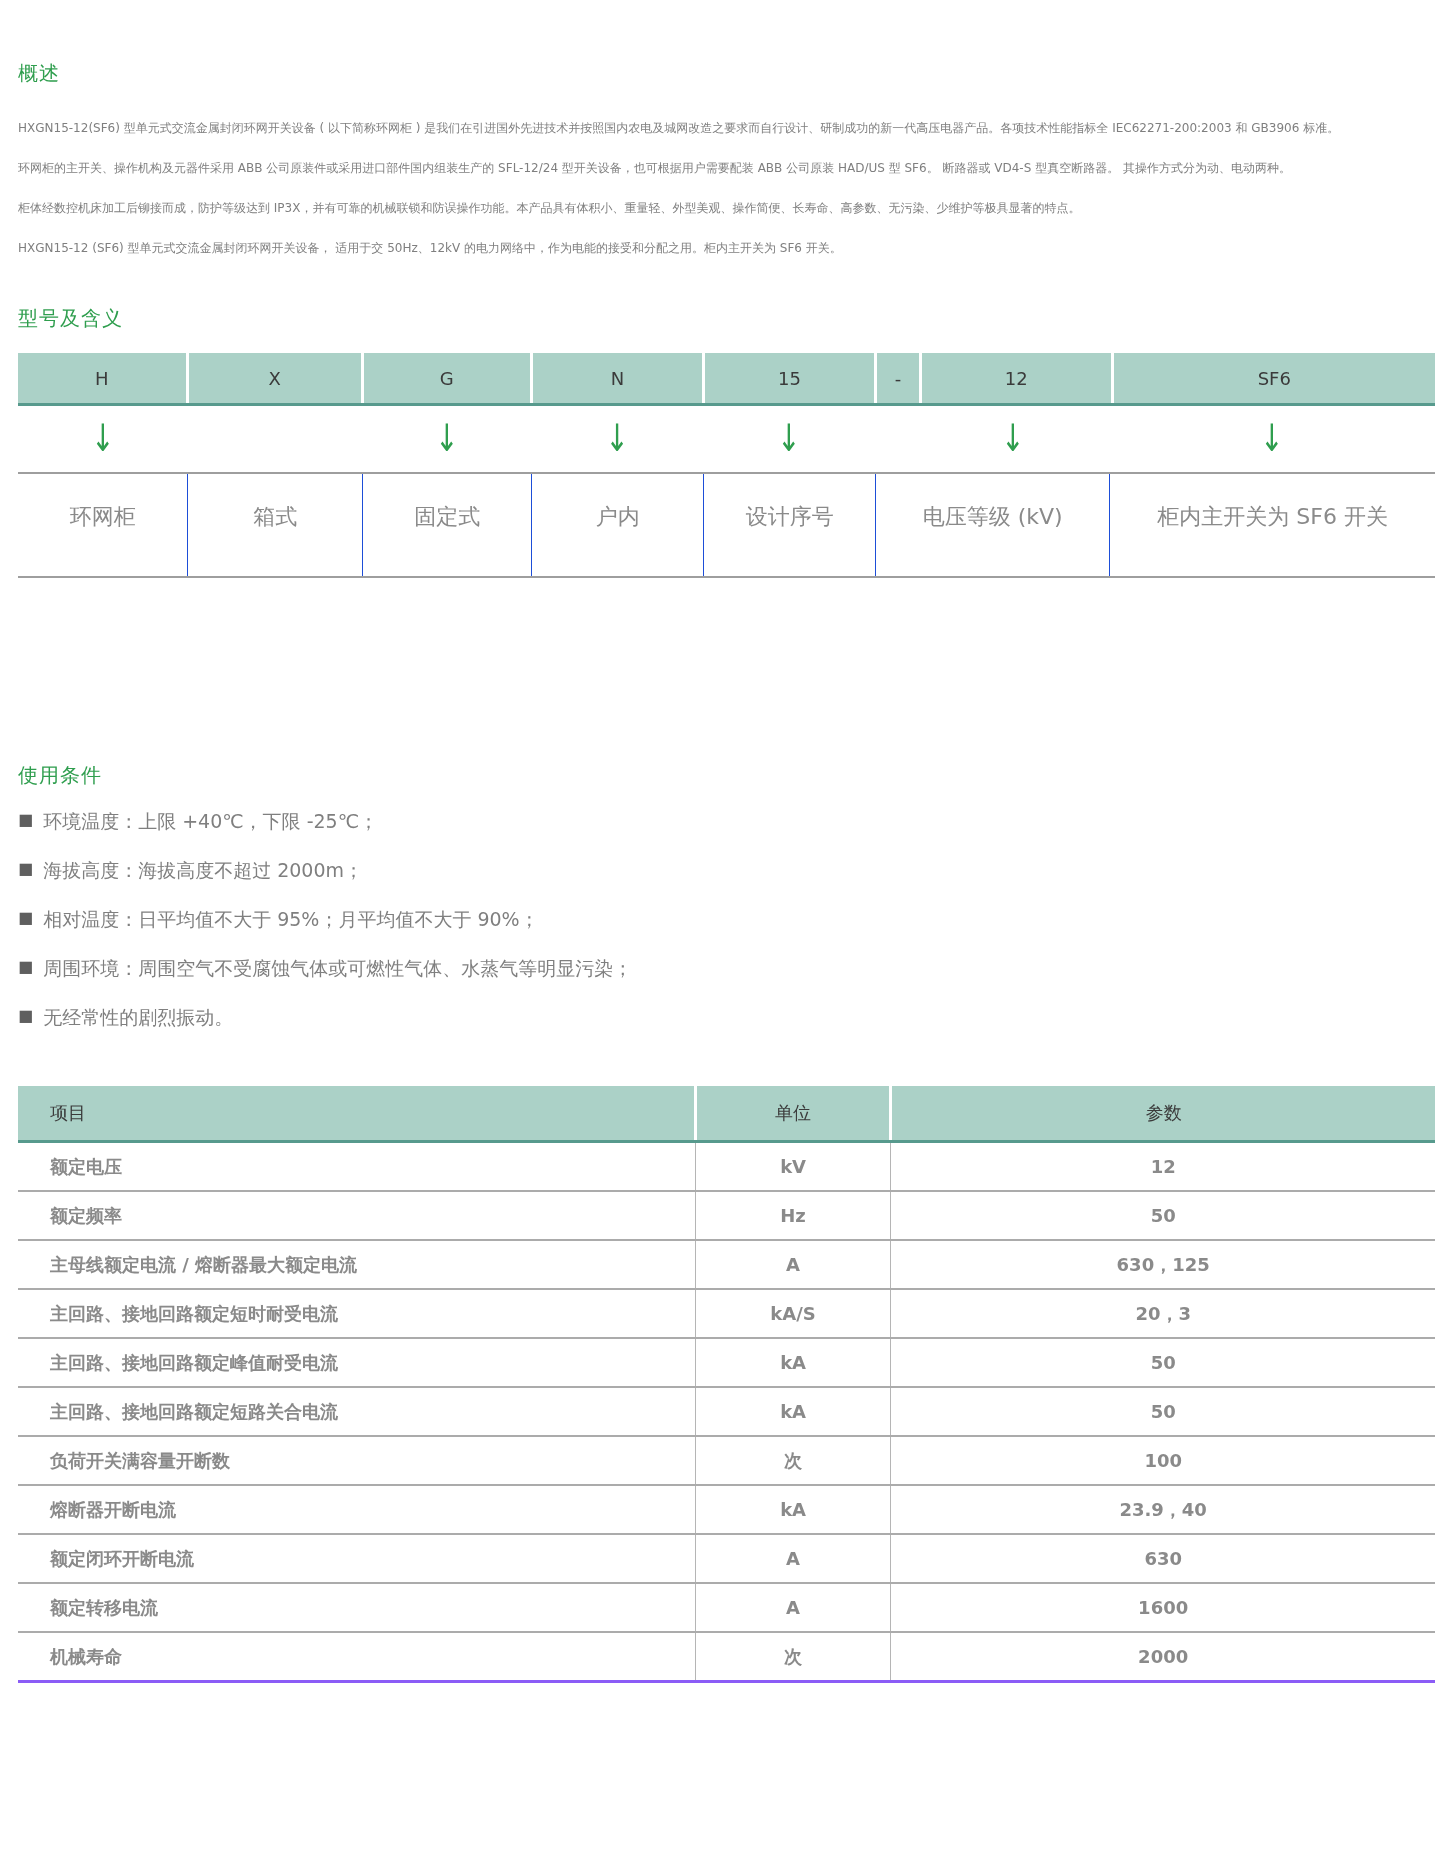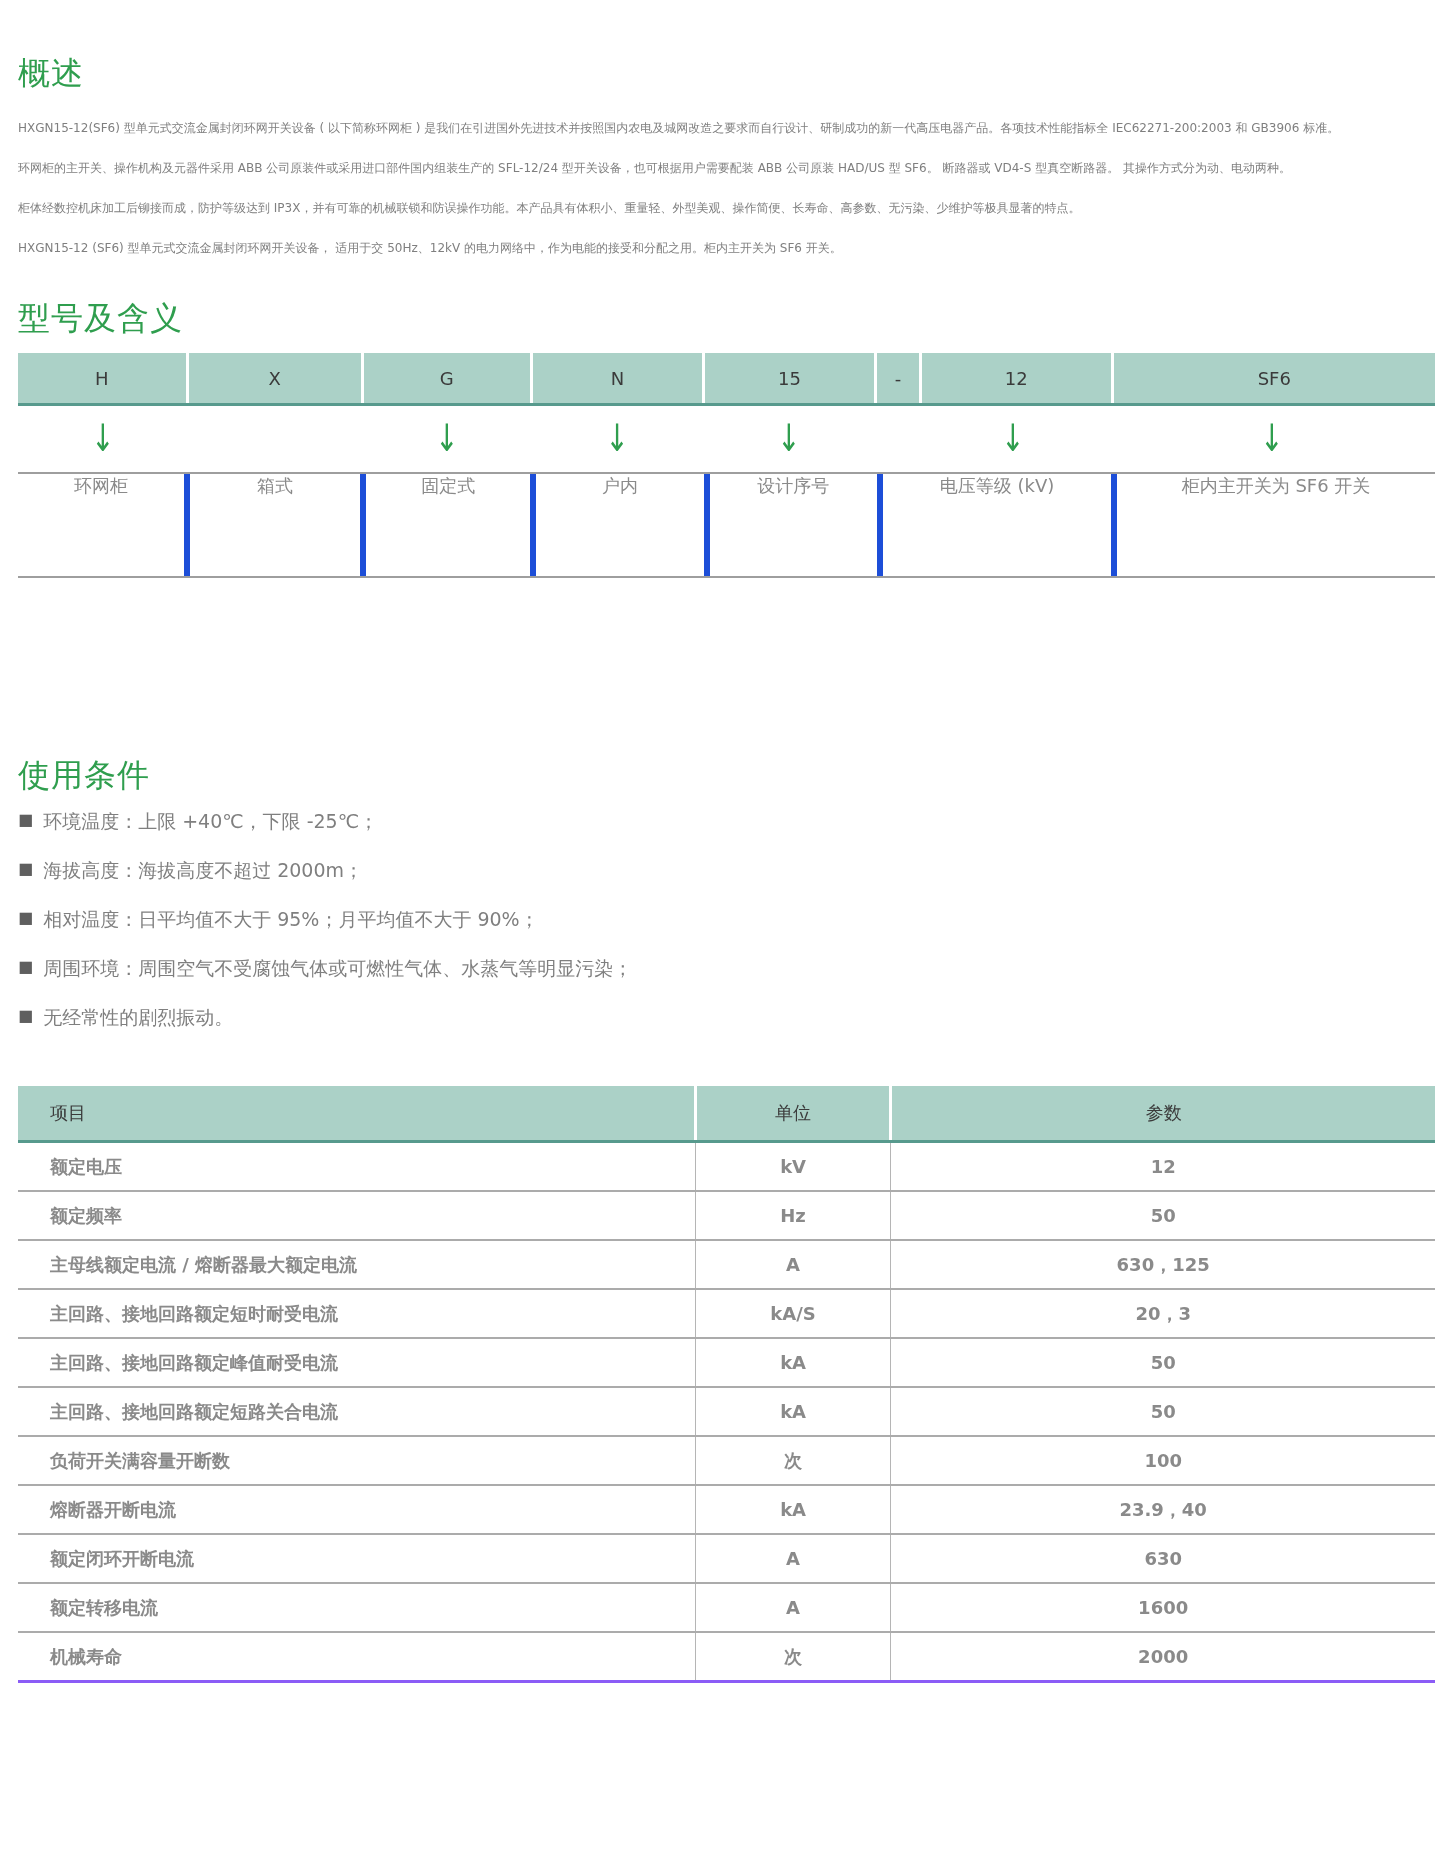--- a/index.html
+++ b/index.html
@@ -2,21 +2,21 @@
 <html><head>
 <meta charset="utf-8">
 <style>
   html, body { margin:0; padding:0; background:#ffffff; }
   body { font-family:"DejaVu Sans", "Liberation Sans", sans-serif; }
   .page {
     position:relative; width:1456px; min-height:1849px;
     box-sizing:border-box; padding:56px 21px 40px 18px; background:#ffffff;
   }
   h2.sec-title {
-    margin:0; font-size:32px; line-height:34px; font-weight:500;
+    margin:0; font-size:20px; line-height:34px; font-weight:500;
     color:#2f9e4e; letter-spacing:1px;
   }
   
   .overview h2 { margin-bottom:24px; }
   .para { margin:0 0 11px 0; font-size:12px; line-height:29px; color:#7f7f7f; }
   
   .model { margin-top:38px; }
   .model h2 { margin-bottom:18px; }
   .model-head { display:flex; border-bottom:3px solid #579a8d; }
   .model-head .mcell {
@@ -31,25 +31,25 @@
   }
   .arrow-glyph {
     color:#2f9e4e; font-size:28px; line-height:1;
     display:inline-block; transform:scaleY(1.35); transform-origin:center;
   }
   .model-meanings {
     display:flex; height:102px;
     border-top:2px solid #9e9e9e; border-bottom:2px solid #9e9e9e;
   }
   .model-meanings .wcell {
-    flex-basis:0; box-sizing:border-box; 
+    flex-basis:0; box-sizing:border-box; padding-top:28px;
     display:flex; align-items:flex-start; justify-content:center;
-    font-size:18px; color:#8a8a8a;
-  }
-  .model-meanings .wcell + .wcell { border-left:6px solid #1d4ed8; }
+    font-size:22px; color:#8a8a8a;
+  }
+  .model-meanings .wcell + .wcell { border-left:1px solid #1d4ed8; }
   
   .g120{flex-grow:120} .g123{flex-grow:123} .g119{flex-grow:119}
   .g121{flex-grow:121} .g30{flex-grow:30} .g135{flex-grow:135}
   .g230{flex-grow:230} .g165{flex-grow:165}
   
   .conditions { margin-top:180px; }
   .conditions h2 { margin-bottom:16px; }
   .cond-list { margin:0; padding:0; list-style:none; }
   .cond-item {
     display:flex; align-items:center; margin-bottom:23px;

